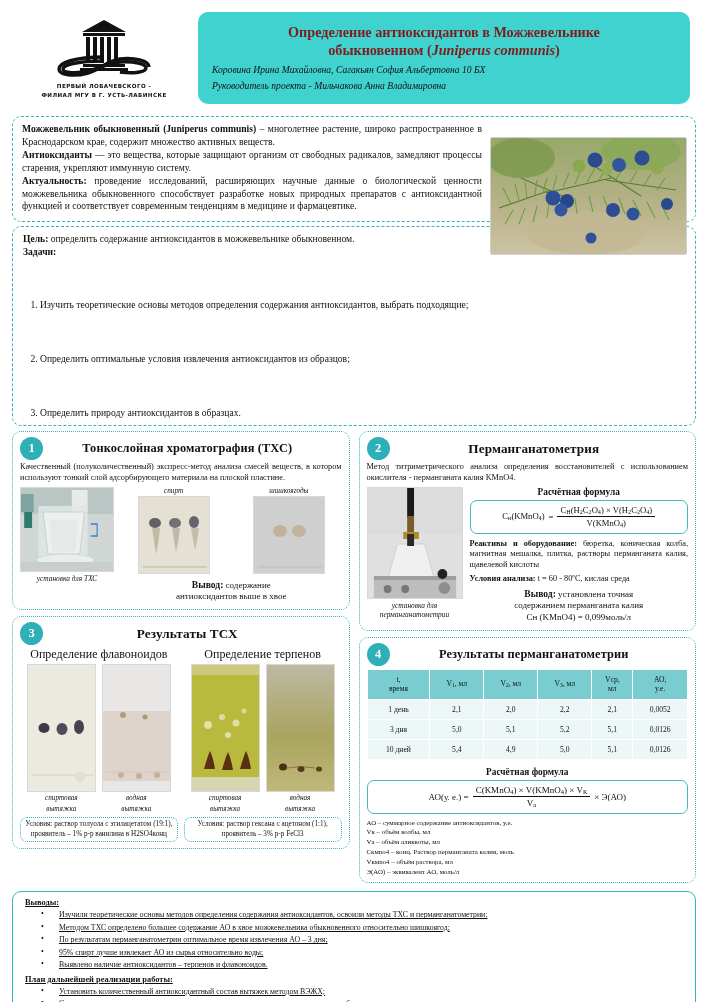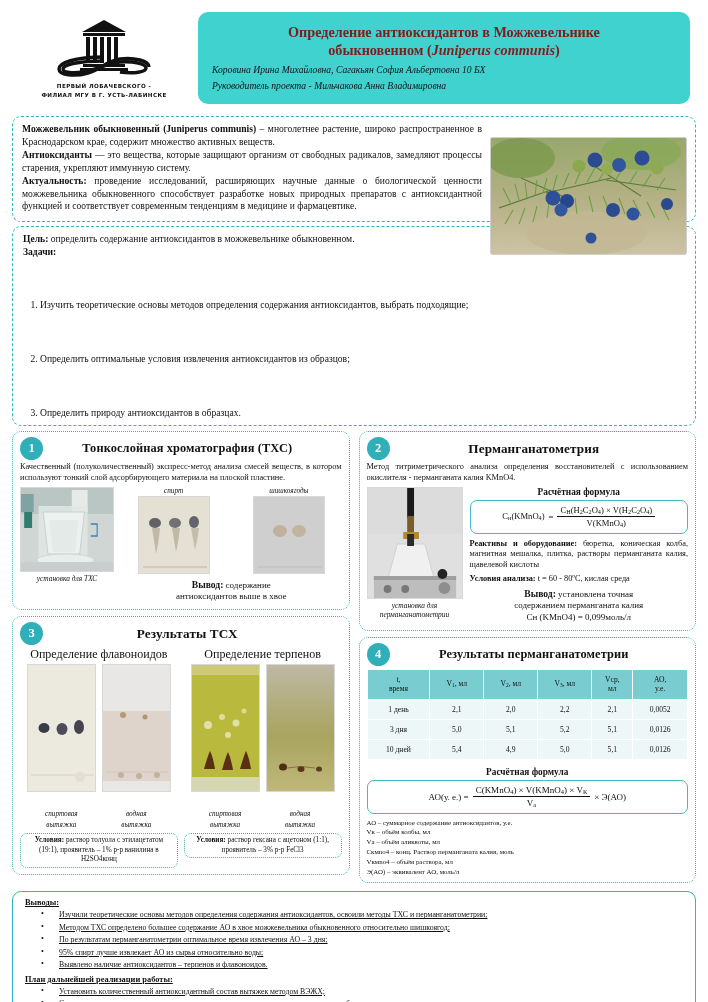--- a/index.html
+++ b/index.html
@@ -90,23 +90,23 @@
   .frac { display:inline-flex; flex-direction:column; align-items:center; }
   .frac .nu { padding:0 3px 1px 3px; border-bottom:1px solid #111; }
   .frac .de { padding:1px 3px 0 3px; }
   sub { font-size:.72em; vertical-align:-0.22em; }
 
   
   .p3-sub { display:flex; gap:6px; margin-top:1px; }
   .p3-half { width:50%; }
   .p3-sub-title { font-size:12px; text-align:center; margin-bottom:2px; }
   .p3-plates { display:flex; gap:6px; justify-content:center; }
-  .p3-lab { font-style:italic; font-size:7.2px; text-align:center; line-height:1.45; margin-top:17px; }
+  .p3-lab { font-style:italic; font-size:7.2px; text-align:center; line-height:1.45; margin-top:1px; }
   .cond-box { border:1.2px dotted #2fb5bb; border-radius:7px; padding:2px 4px; margin-top:3px; font-size:7.2px; text-align:center; line-height:1.35; }
-  .cond-box b { font-weight:bold;margin-top:32px; }
+  .cond-box b { font-weight:normal;margin-top:32px; }
 
   
   table.res { border-collapse:collapse; width:100%; margin-top:3px; font-size:7.6px; }
   table.res th {
     background:#79cdd0; border:1px solid #ffffff; color:#111;
     font-weight:normal; padding:5px 2px; text-align:center; line-height:1.25;
   }
   table.res td {
     background:#eef7f8; border:1px solid #ffffff; padding:5px 2px; text-align:center;
   }

